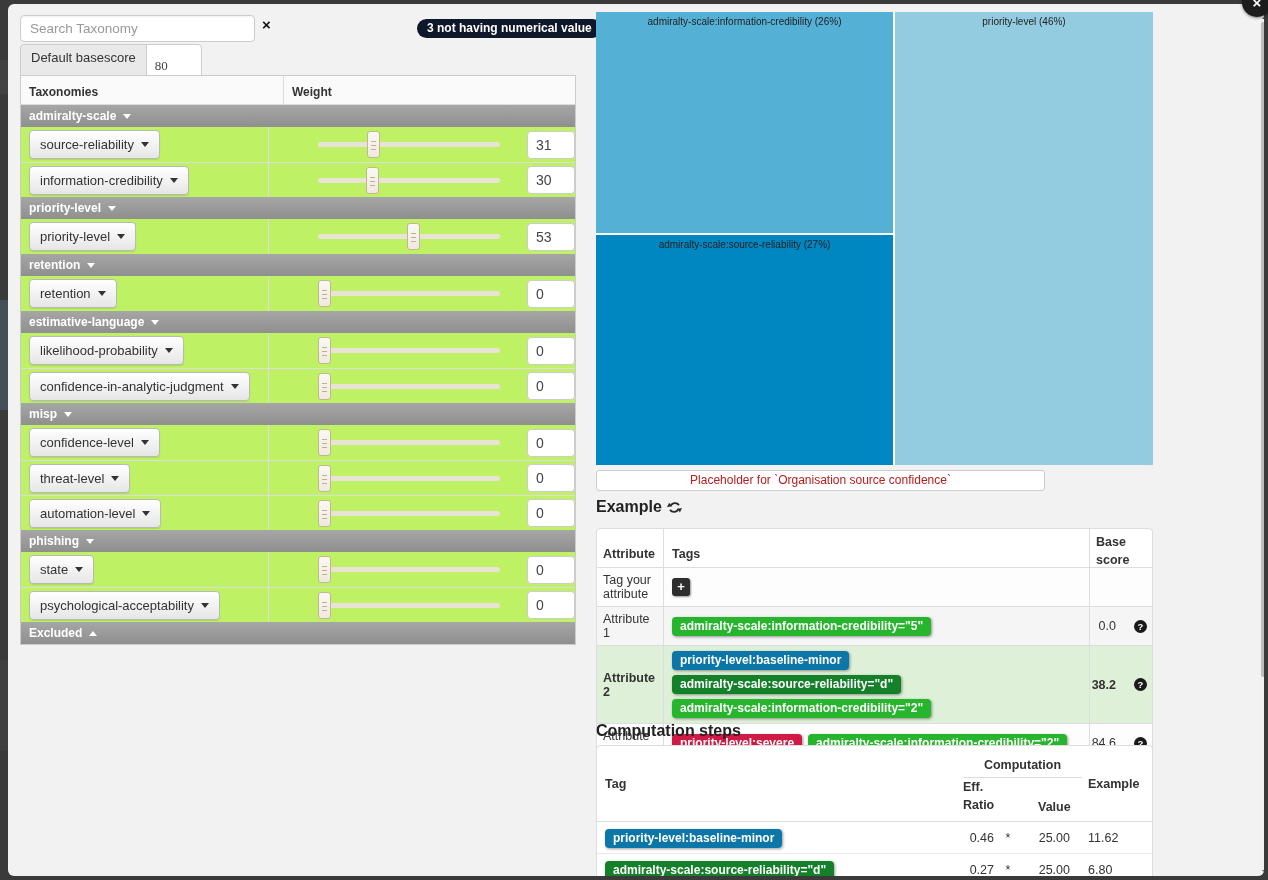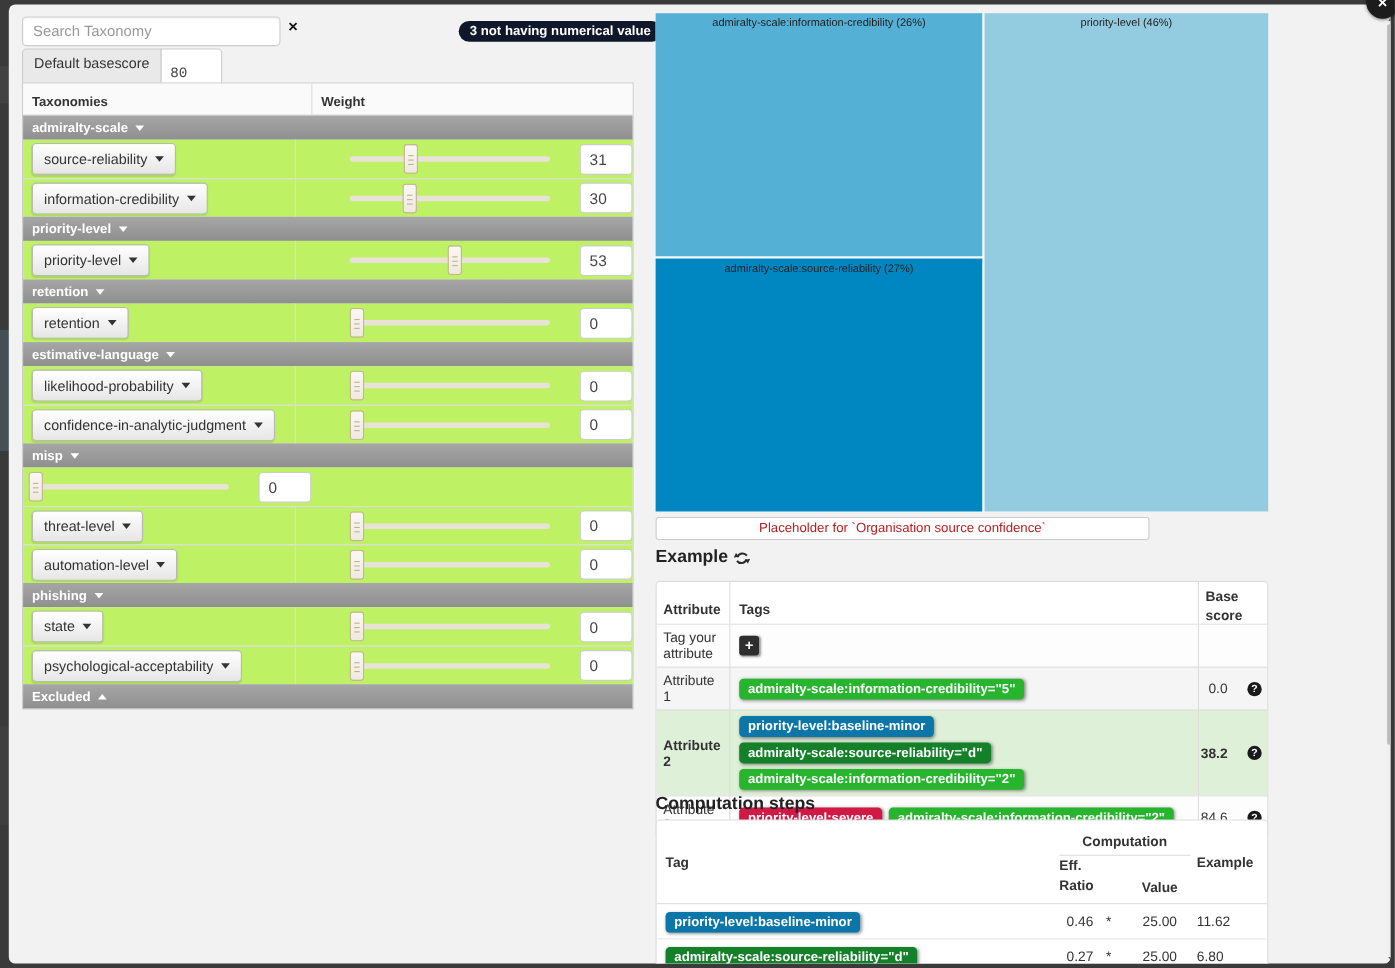--- a/index.html
+++ b/index.html
@@ -37,21 +37,21 @@
     background:#0f172a; color:#fff; font-size:12px; font-weight:bold;
     padding:3px 10px; border-radius:10px; line-height:13px; white-space:nowrap;
   }
   .bs-group { position:absolute; left:12px; top:40px; height:44px; display:flex; }
   .bs-label {
     background:#e9e9e9; border:1px solid #ccc; border-radius:4px 0 0 4px;
     padding:0 10px; line-height:26px; font-size:13px; color:#333;
   }
   .bs-input {
     width:56px; margin-left:-1px; border:1px solid #ccc; border-radius:0 4px 4px 0;
-    padding:0 8px; font-size:13px; color:#444; background:#fff; font-family:Liberation Mono, monospace;
+    padding:0 8px; font-size:13px; color:#444; background:#fff; font-family:Liberation Serif, serif;
   }
 
   .tax-table {
     position:absolute; left:12px; top:71px; width:556px;
     border:1px solid #ccc; background:#f4f4f4;
   }
   .tax-head { display:flex; height:29px; background:#fafafa; border-bottom:1px solid #ddd; font-weight:bold; font-size:12px; }
   .tax-head .th1 { width:263px; border-right:1px solid #ddd; padding:9px 8px 0; }
   .tax-head .th2 { flex:1; padding:9px 8px 0; }
   .group-hdr {
@@ -294,20 +294,26 @@
               <div class="slider-handle" style="left: 0px;"></div>
             </div>
             <input class="weight-input" value="0" style="">
           </div>
         </div>
         <div class="group-hdr">
           <span>misp</span>
           <i class="caret caret-down"></i>
         </div>
         <div class="tax-row">
+          <div class="cell-left">
+            <button class="dd-btn">
+              <span>confidence-level</span>
+              <i class="caret caret-down"></i>
+            </button>
+          </div>
           <div class="cell-right">
             <div class="slider">
               <div class="slider-track"></div>
               <div class="slider-handle" style="left: 0px;"></div>
             </div>
             <input class="weight-input" value="0" style="">
           </div>
         </div>
         <div class="tax-row">
           <div class="cell-left">

